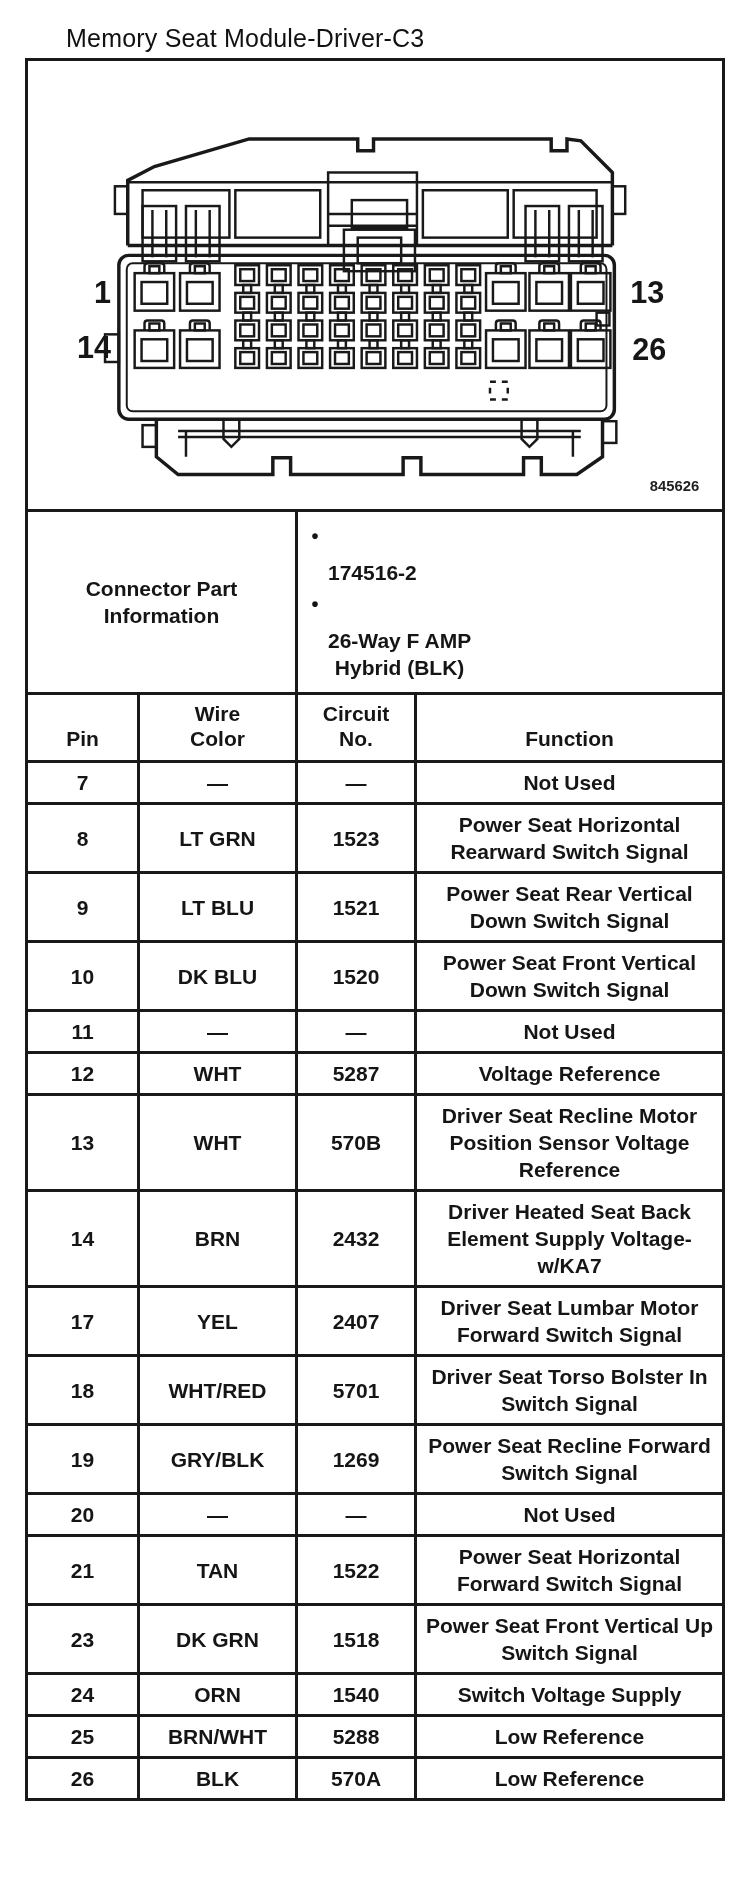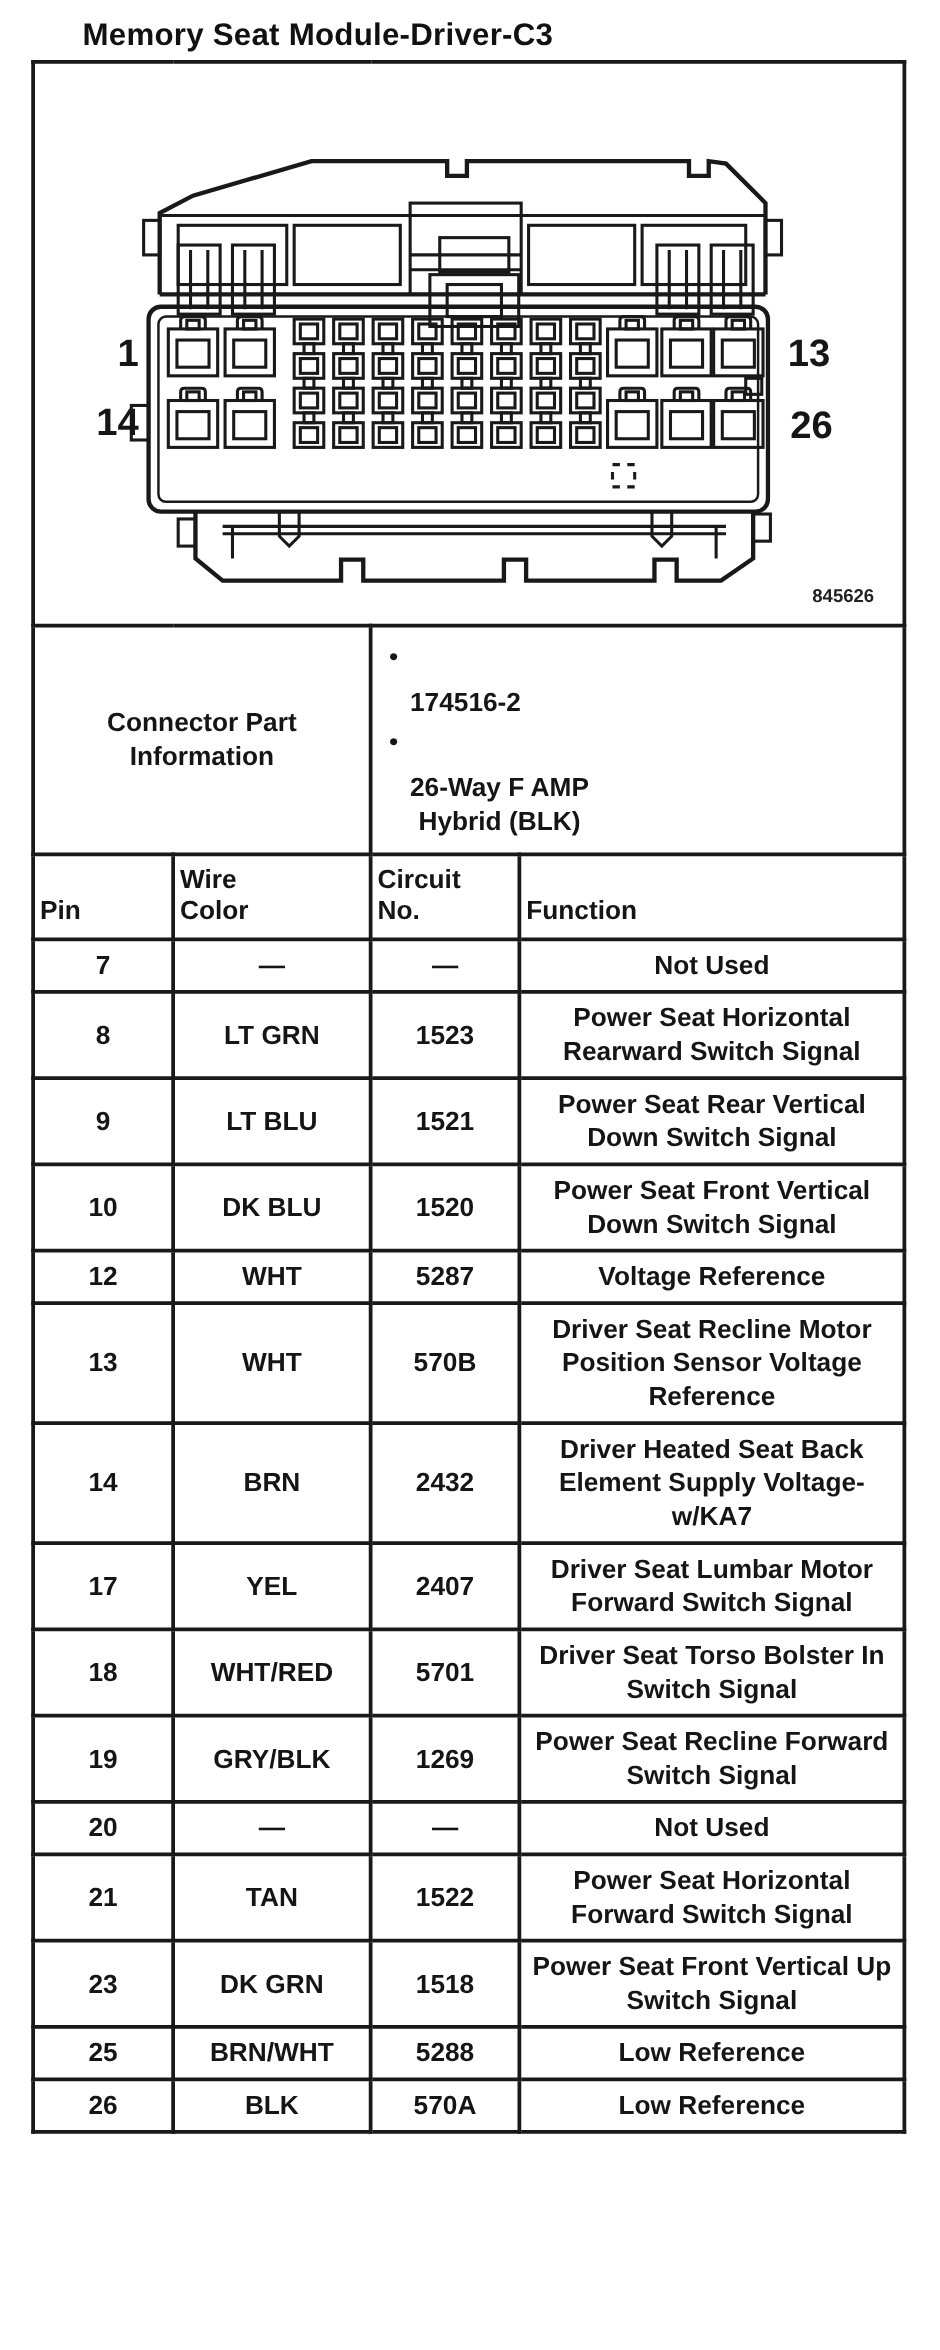--- a/index.html
+++ b/index.html
@@ -2,22 +2,22 @@
 <html><head>
 <meta charset="utf-8">
 <style>
   html,body{margin:0;padding:0;}
   body{
     width:752px;height:1880px;background:#ffffff;color:#121212;
     font-family:"Liberation Sans","DejaVu Sans",sans-serif;
     -webkit-font-smoothing:antialiased;overflow:hidden;
   }
   .page-title{
-    font-weight:700;font-size:25px;letter-spacing:0.2px;
-    margin:14px 0 5px 66px;color:#111;
+    font-weight:400;font-size:25px;letter-spacing:0.2px;
+    margin:24px 0 5px 66px;color:#111;
   }
   table.doc{
     border-collapse:collapse;table-layout:fixed;
     margin-left:25px;width:697px;
   }
   table.doc td,table.doc th{
     border:3px solid #191919;background:#fff;
     font-weight:700;color:#151515;
   }
   
@@ -31,21 +31,21 @@
     height:98px;text-align:center;vertical-align:middle;
     font-size:21px;line-height:26px;
   }
   td.cpi-details{vertical-align:middle;padding:8px 6px 8px 42px;font-size:21px;}
   .bullet{display:flex;align-items:flex-start;margin:5px 0;}
   .bullet .dot{width:26px;flex:0 0 26px;font-size:20px;line-height:27px;}
   .bullet .bullet-text{white-space:pre-line;line-height:27px;margin-top:36px;}
   
   table.doc th{
     font-size:21px;line-height:25px;vertical-align:bottom;
-    text-align:left;padding:6px 4px 9px;white-space:pre-line;
+    text-align:center;padding:6px 4px 9px;white-space:pre-line;
   }
   
   table.doc td{font-size:21px;line-height:27px;vertical-align:middle;
     text-align:center;padding:6px 4px;}
   td.c-function{text-align:left;padding:6px 34px 6px 12px;}
   td.c-pin{padding-left:0;padding-right:0;}
 </style>
 </head>
 <body>
 
@@ -206,20 +206,26 @@
         <td class="c-circuit-no">1521</td>
         <td class="c-function">Power Seat Rear Vertical Down Switch Signal</td>
       </tr>
       <tr>
         <td class="c-pin">10</td>
         <td class="c-wire-color">DK BLU</td>
         <td class="c-circuit-no">1520</td>
         <td class="c-function">Power Seat Front Vertical Down Switch Signal</td>
       </tr>
       <tr>
+        <td class="c-pin">11</td>
+        <td class="c-wire-color">—</td>
+        <td class="c-circuit-no">—</td>
+        <td class="c-function">Not Used</td>
+      </tr>
+      <tr>
         <td class="c-pin">12</td>
         <td class="c-wire-color">WHT</td>
         <td class="c-circuit-no">5287</td>
         <td class="c-function">Voltage Reference</td>
       </tr>
       <tr>
         <td class="c-pin">13</td>
         <td class="c-wire-color">WHT</td>
         <td class="c-circuit-no">570B</td>
         <td class="c-function">Driver Seat Recline Motor Position Sensor Voltage Reference</td>
@@ -260,20 +266,26 @@
         <td class="c-circuit-no">1522</td>
         <td class="c-function">Power Seat Horizontal Forward Switch Signal</td>
       </tr>
       <tr>
         <td class="c-pin">23</td>
         <td class="c-wire-color">DK GRN</td>
         <td class="c-circuit-no">1518</td>
         <td class="c-function">Power Seat Front Vertical Up Switch Signal</td>
       </tr>
       <tr>
+        <td class="c-pin">24</td>
+        <td class="c-wire-color">ORN</td>
+        <td class="c-circuit-no">1540</td>
+        <td class="c-function">Switch Voltage Supply</td>
+      </tr>
+      <tr>
         <td class="c-pin">25</td>
         <td class="c-wire-color">BRN/WHT</td>
         <td class="c-circuit-no">5288</td>
         <td class="c-function">Low Reference</td>
       </tr>
       <tr>
         <td class="c-pin">26</td>
         <td class="c-wire-color">BLK</td>
         <td class="c-circuit-no">570A</td>
         <td class="c-function">Low Reference</td>

